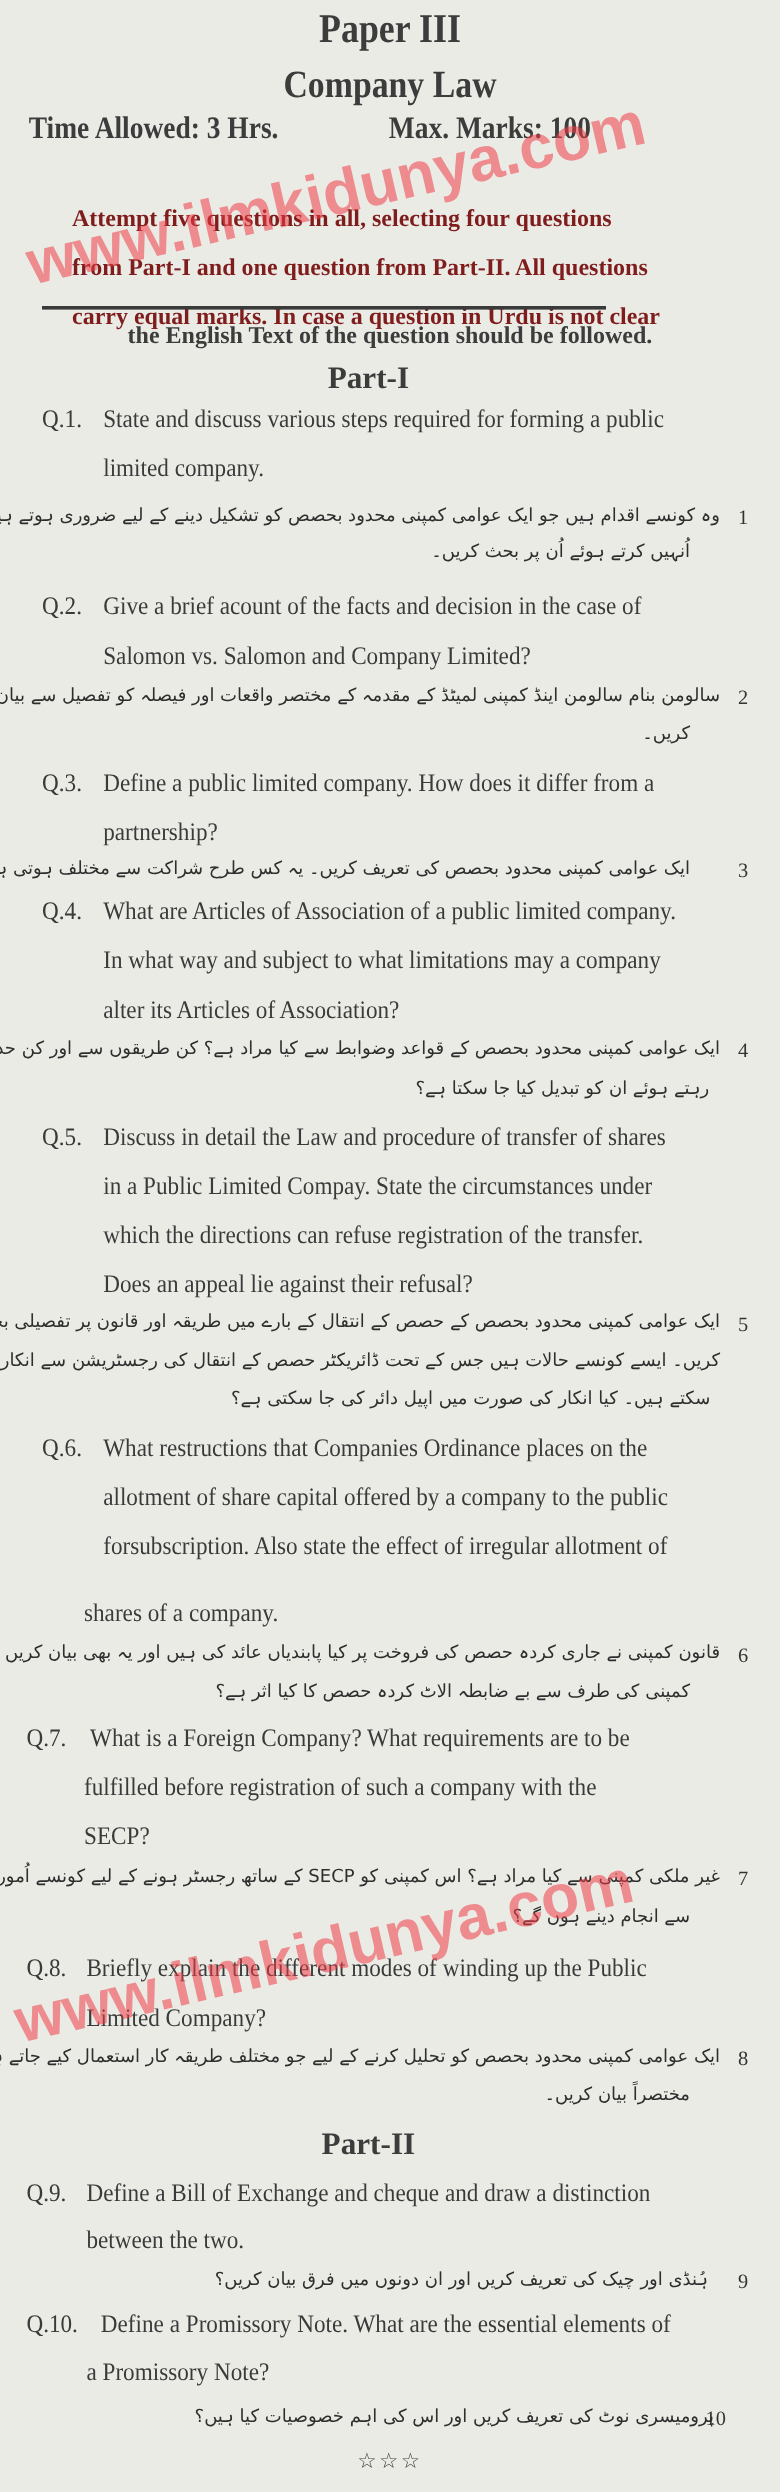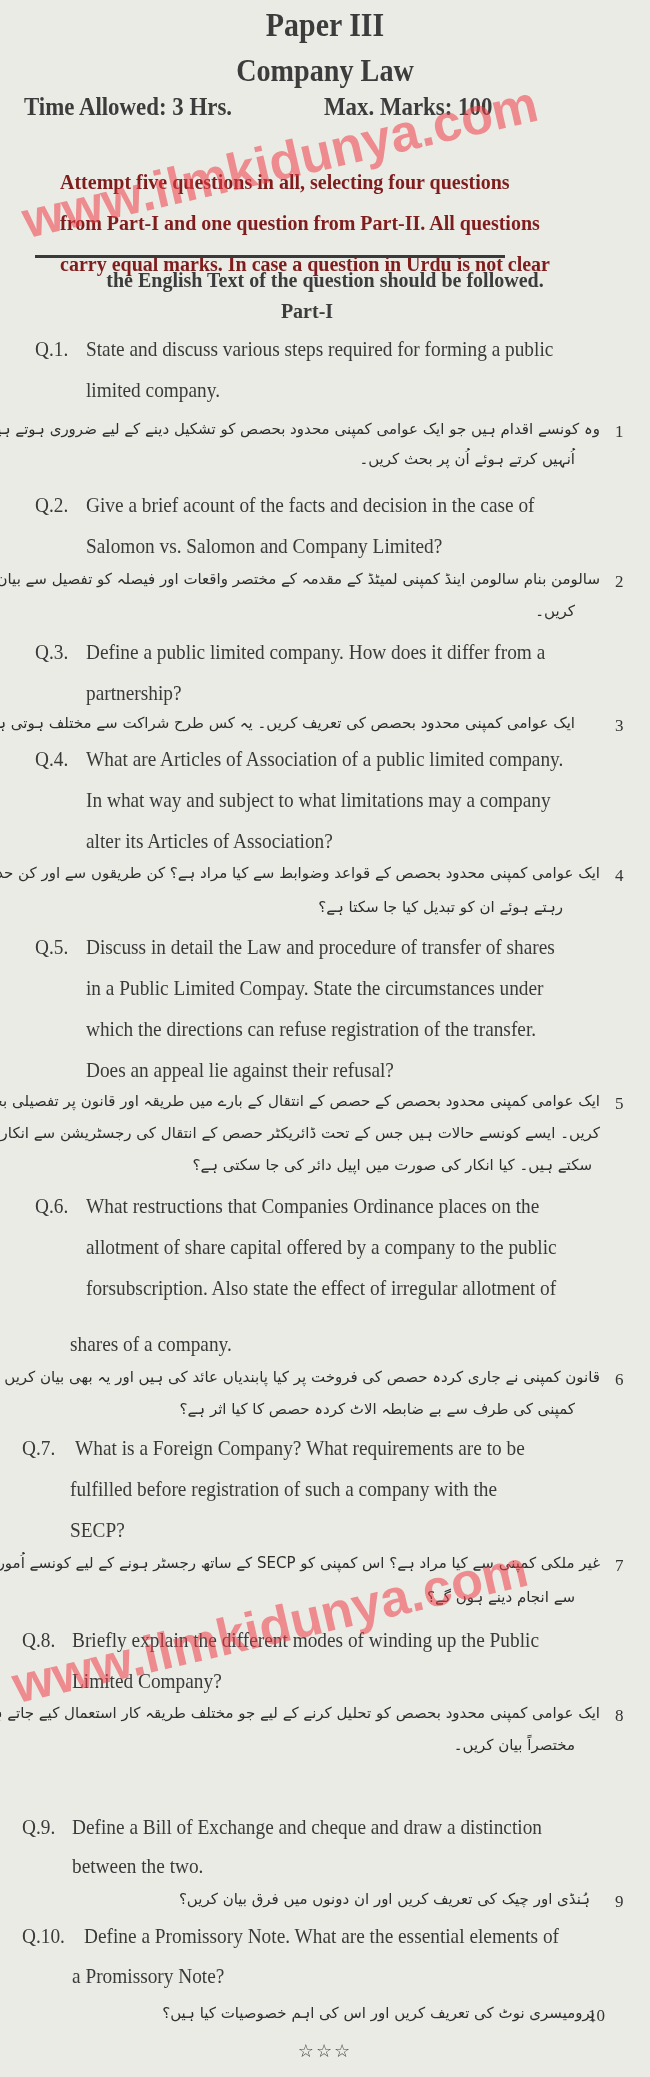--- a/index.html
+++ b/index.html
@@ -9,21 +9,21 @@
     font-family: "Liberation Serif", "DejaVu Serif", serif;
     color: #3a3a3a;
   }
   .page { position: absolute; inset: 0; }
   .abs { position: absolute; white-space: nowrap; }
   .title1 { top: 6px; left: 0; width: 650px; text-align: center; font-size: 34px; font-weight: bold; color: #3c3c3c; transform: scaleX(0.88); transform-origin: center; }
   .title2 { top: 52px; left: 0; width: 650px; text-align: center; font-size: 32px; font-weight: bold; color: #3c3c3c; transform: scaleX(0.88); transform-origin: center; }
   .meta { top: 92px; font-size: 26px; font-weight: bold; color: #3c3c3c; transform: scaleX(0.88); transform-origin: left; }
   .instr { left: 60px; width: 445px; font-size: 20px; font-weight: bold; color: #7f1d1d; text-align: justify; text-align-last: justify; margin-top: 40px; }
   .divider { top: 255px; left: 35px; width: 470px; height: 3px; background: #3a3a3a; }
-  .part { left: 0; width: 614px; text-align: center; font-size: 20px; font-weight: bold; color: #3c3c3c; }
+  .part { left: 0; width: 614px; text-align: center; font-size: 26px; font-weight: bold; color: #3c3c3c; }
   .en { font-size: 21px; color: #3a3a3a; transform: scaleX(0.92); transform-origin: left; }
   .ur { font-family: "DejaVu Sans", sans-serif; font-size: 15px; color: #2e2e2e; direction: rtl; unicode-bidi: embed; text-align: right; }
   .num { position: absolute; font-family: "Liberation Serif", serif; font-size: 17px; color: #333; }
   .stars { left: 0; width: 650px; text-align: center; font-size: 18px; color: #444; letter-spacing: 2px; }
   .wm { position: absolute; font-family: "Liberation Sans", sans-serif; font-weight: bold; color: rgba(238, 60, 70, 0.55); white-space: nowrap; transform-origin: left bottom; pointer-events: none; }
 </style>
 </head>
 <body>
 
 <div class="page">
@@ -67,21 +67,21 @@
     <div class="abs ur" style="top:714px; right:75px;">ایک عوامی کمپنی محدود بحصص کی تعریف کریں۔ یہ کس طرح شراکت سے مختلف ہوتی ہے؟</div>
   </div>
 
   <div>
     <div class="abs en" style="top:747px; left:35px;">Q.4.</div>
     <div class="abs en" style="top:747px; left:86px;">What are Articles of Association of a public limited company.</div>
     <div class="abs en" style="top:788px; left:86px;">In what way and subject to what limitations may a company</div>
     <div class="abs en" style="top:829px; left:86px;">alter its Articles of Association?</div>
     <div class="num" style="top:866px; left:615px;">4</div>
     <div class="abs ur" style="top:864px; right:50px;">ایک عوامی کمپنی محدود بحصص کے قواعد وضوابط سے کیا مراد ہے؟ کن طریقوں سے اور کن حدود میں</div>
-    <div class="abs ur" style="top:898px; right:87px;margin-left:35px;">رہتے ہوئے ان کو تبدیل کیا جا سکتا ہے؟</div>
+    <div class="abs ur" style="top:898px; right:59px;margin-left:35px;">رہتے ہوئے ان کو تبدیل کیا جا سکتا ہے؟</div>
   </div>
 
   <div>
     <div class="abs en" style="top:935px; left:35px;">Q.5.</div>
     <div class="abs en" style="top:935px; left:86px;">Discuss in detail the Law and procedure of transfer of shares</div>
     <div class="abs en" style="top:976px; left:86px;">in a Public Limited Compay. State the circumstances under</div>
     <div class="abs en" style="top:1017px; left:86px;">which the directions can refuse registration of the transfer.</div>
     <div class="abs en" style="top:1058px; left:86px;">Does an appeal lie against their refusal?</div>
     <div class="num" style="top:1094px; left:615px;">5</div>
     <div class="abs ur" style="top:1092px; right:50px;">ایک عوامی کمپنی محدود بحصص کے حصص کے انتقال کے بارے میں طریقہ اور قانون پر تفصیلی بحث</div>
@@ -112,20 +112,21 @@
 
   <div>
     <div class="abs en" style="top:1628px; left:22px;">Q.8.</div>
     <div class="abs en" style="top:1628px; left:72px;">Briefly explain the different modes of winding up the Public</div>
     <div class="abs en" style="top:1669px; left:72px;">Limited Company?</div>
     <div class="num" style="top:1706px; left:615px;">8</div>
     <div class="abs ur" style="top:1704px; right:50px;">ایک عوامی کمپنی محدود بحصص کو تحلیل کرنے کے لیے جو مختلف طریقہ کار استعمال کیے جاتے ہیں اُن کو</div>
     <div class="abs ur" style="top:1736px; right:75px;">مختصراً بیان کریں۔</div>
   </div>
 
+  <div class="abs part" style="top:1772px;">Part-II</div>
 
   <div>
     <div class="abs en" style="top:1815px; left:22px;">Q.9.</div>
     <div class="abs en" style="top:1815px; left:72px;">Define a Bill of Exchange and cheque and draw a distinction</div>
     <div class="abs en" style="top:1854px; left:72px;">between the two.</div>
     <div class="num" style="top:1892px; left:615px;">9</div>
     <div class="abs ur" style="top:1890px; right:60px;">ہُنڈی اور چیک کی تعریف کریں اور ان دونوں میں فرق بیان کریں؟</div>
   </div>
 
   <div>

